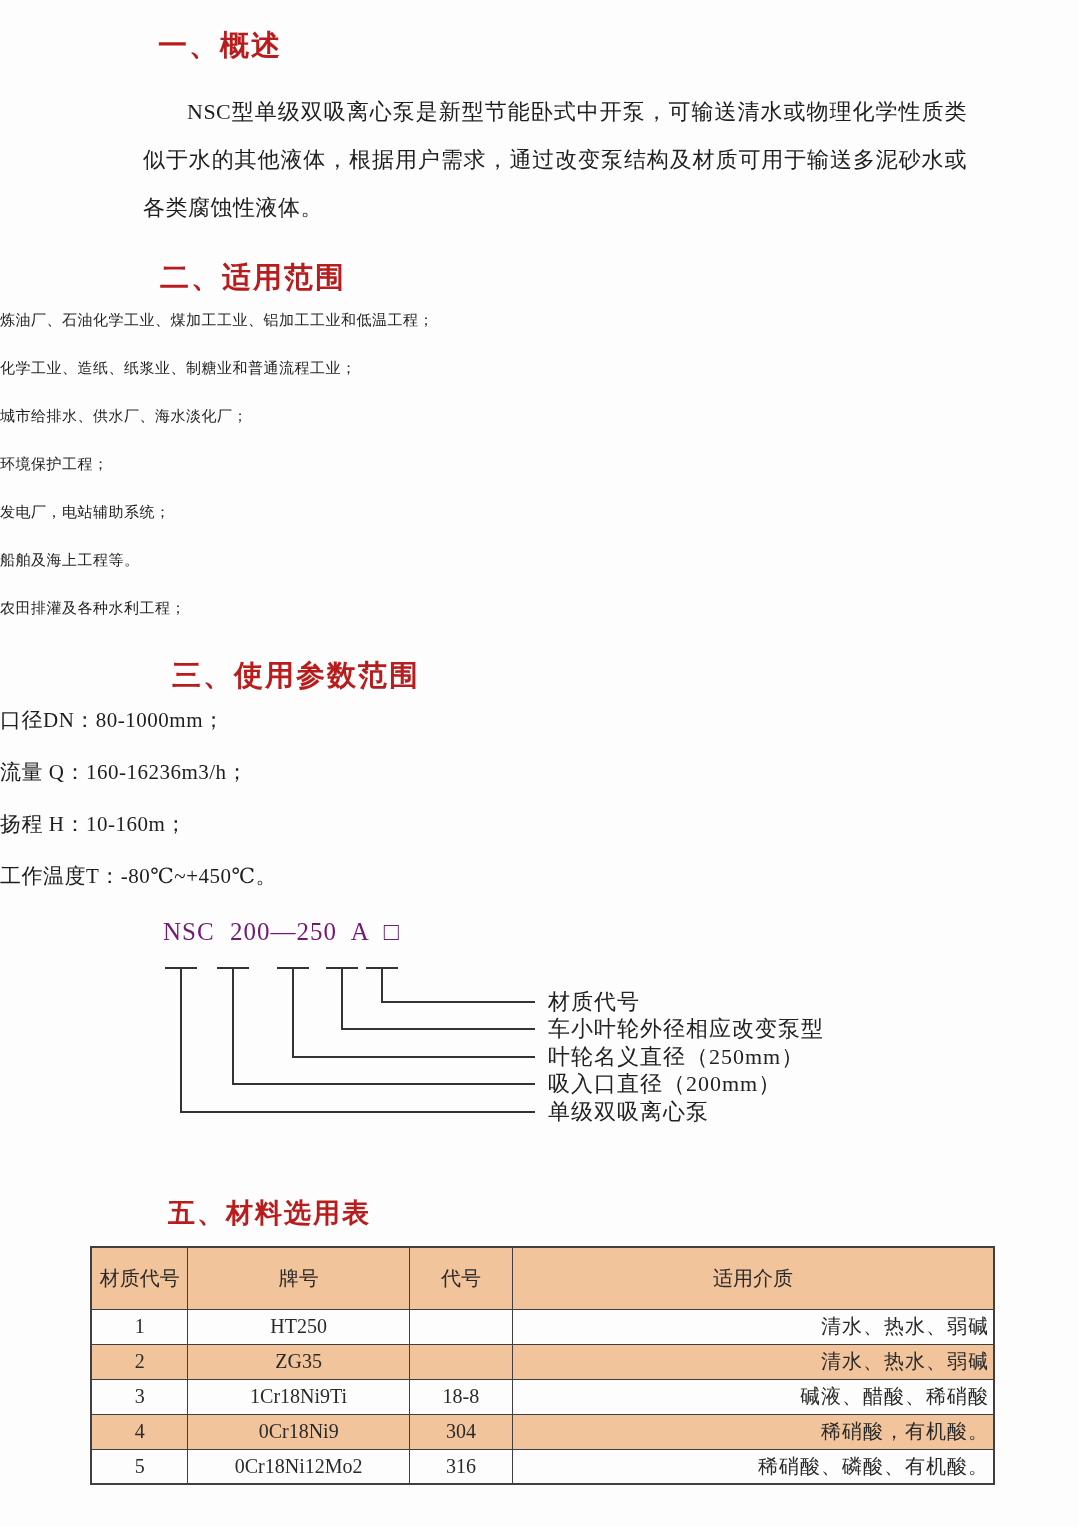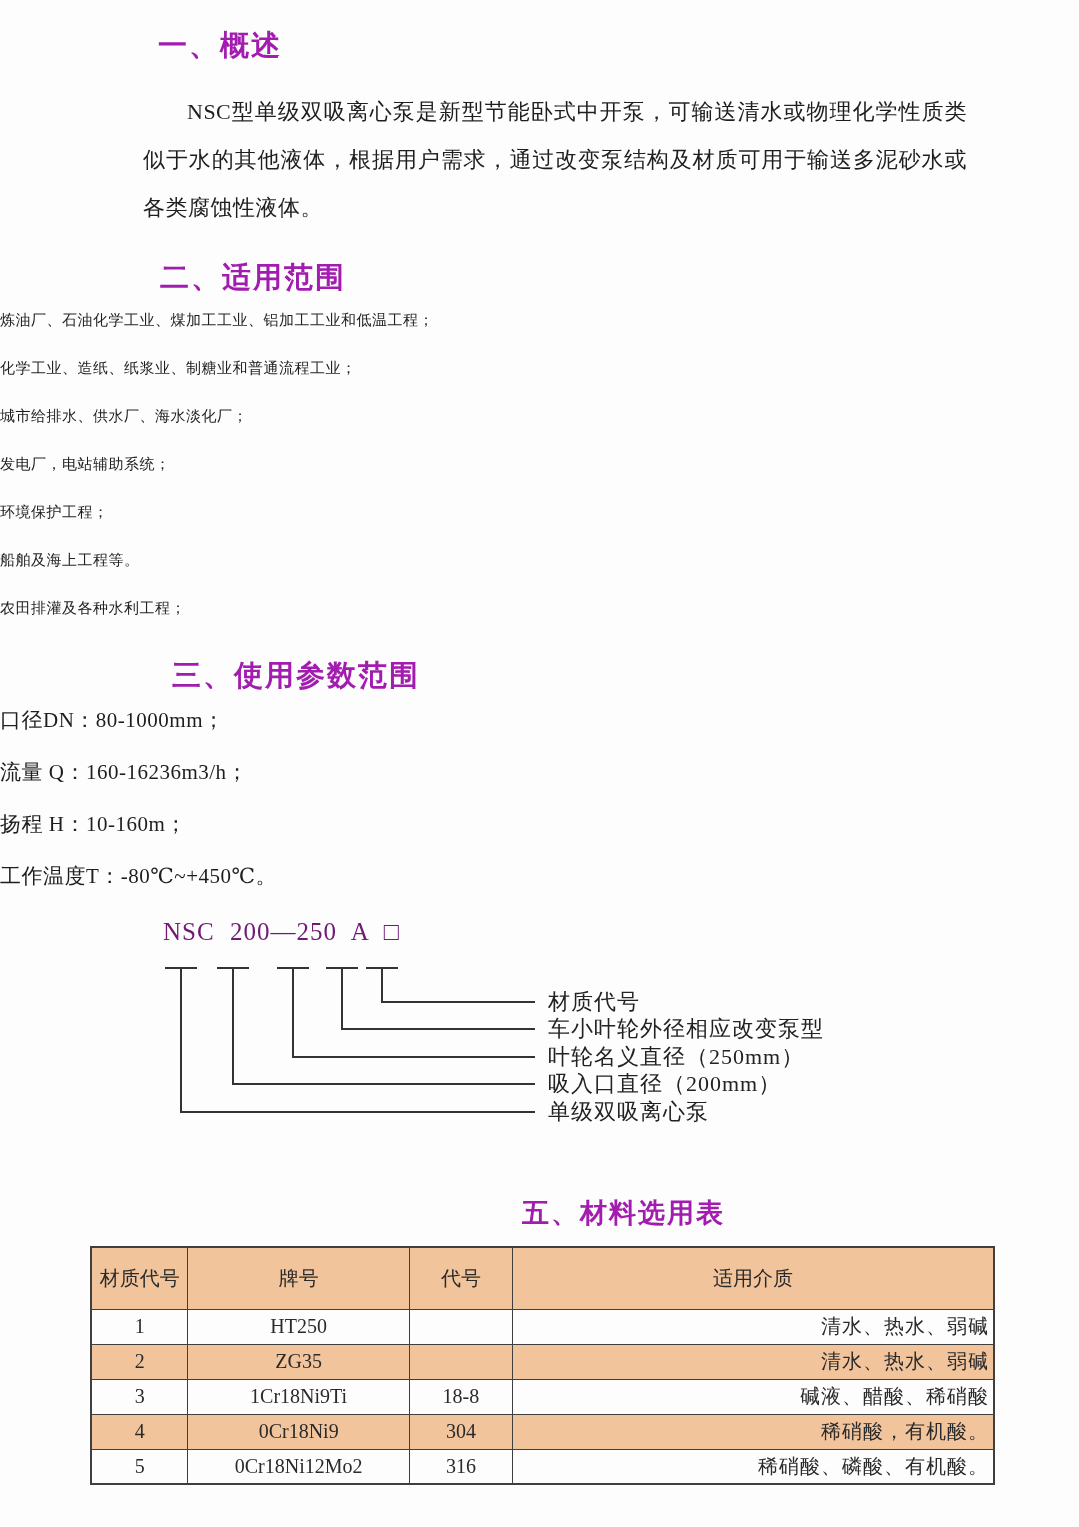--- a/index.html
+++ b/index.html
@@ -11,21 +11,21 @@
     overflow:hidden;
     font-family:"Liberation Serif","DejaVu Serif",serif;
     color:var(--text-color,#1e1e1e);
   }
   .sec-heading {
     margin:0;
     font-family:Liberation Serif, serif;
     font-weight:bold;
     font-size:29px;
     line-height:38px;
-    color:#a21caf;
+    color:#b91c1c;
     letter-spacing:2px;
   }
   #h1 { margin:26px 0 0 158px; }
   .overview-para {
     margin:24px 112px 0 143px;
     font-size:22px;
     line-height:48px;
     text-indent:2em;
     text-align:justify;
     letter-spacing:0.5px;
@@ -50,21 +50,21 @@
   .diagram-labels li {
     position:absolute; left:0; white-space:nowrap;
     font-size:22px; line-height:28px; letter-spacing:1px; color:#222;
   }
   .dl-0 { top:76px; }
   .dl-1 { top:103px; }
   .dl-2 { top:131px; }
   .dl-3 { top:158px; }
   .dl-4 { top:186px; }
 
-  #h5 { margin:52px 0 0 168px; font-size:27px;text-align:center; }
+  #h5 { margin:52px 0 0 168px; font-size:27px; }
   table.materials {
     margin:14px 0 0 90px;
     width:905px;
     border-collapse:collapse;
     border:2px solid var(--table-border,#3f3f3f);
     font-size:20px;
     color:#2a2a2a;
   }
   table.materials th, table.materials td {
     border:1.5px solid var(--table-border,#3f3f3f);
@@ -87,22 +87,22 @@
 <div class="page">
 
   <h2 class="sec-heading" id="h1">一、概述</h2>
   <p class="overview-para">NSC型单级双吸离心泵是新型节能卧式中开泵，可输送清水或物理化学性质类似于水的其他液体，根据用户需求，通过改变泵结构及材质可用于输送多泥砂水或各类腐蚀性液体。</p>
 
   <h2 class="sec-heading" id="h2">二、适用范围</h2>
   <ul class="plain scope-list">
     <li>炼油厂、石油化学工业、煤加工工业、铝加工工业和低温工程；</li>
     <li>化学工业、造纸、纸浆业、制糖业和普通流程工业；</li>
     <li>城市给排水、供水厂、海水淡化厂；</li>
+    <li>环境保护工程；</li>
     <li>发电厂，电站辅助系统；</li>
-    <li>环境保护工程；</li>
     <li>船舶及海上工程等。</li>
     <li>农田排灌及各种水利工程；</li>
   </ul>
 
   <h2 class="sec-heading" id="h3">三、使用参数范围</h2>
   <ul class="plain param-list">
     <li>口径DN：80-1000mm；</li>
     <li>流量 Q：160-16236m3/h；</li>
     <li>扬程 H：10-160m；</li>
     <li>工作温度T：-80℃~+450℃。</li>

